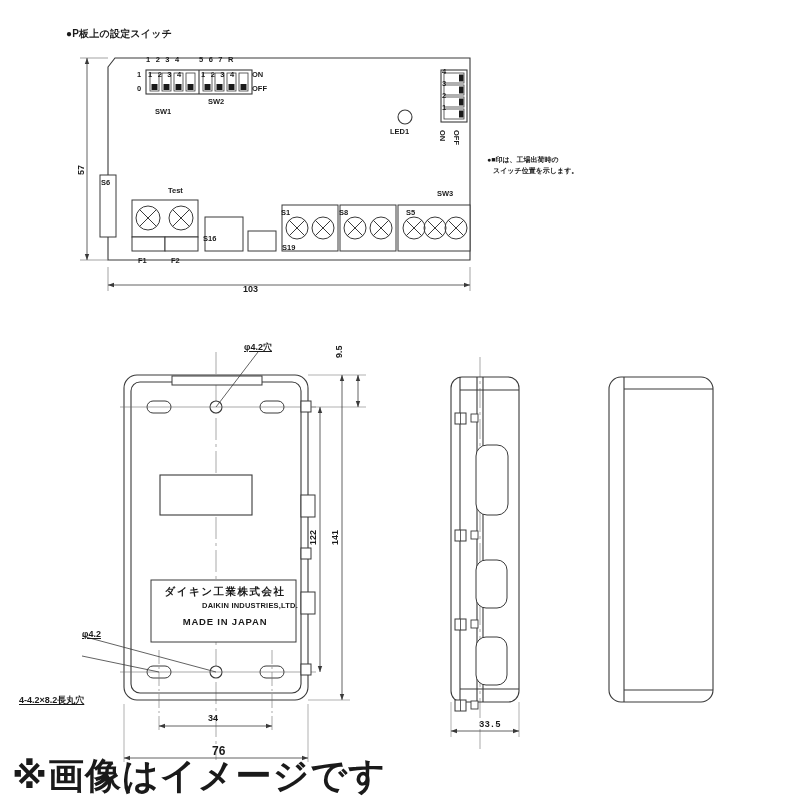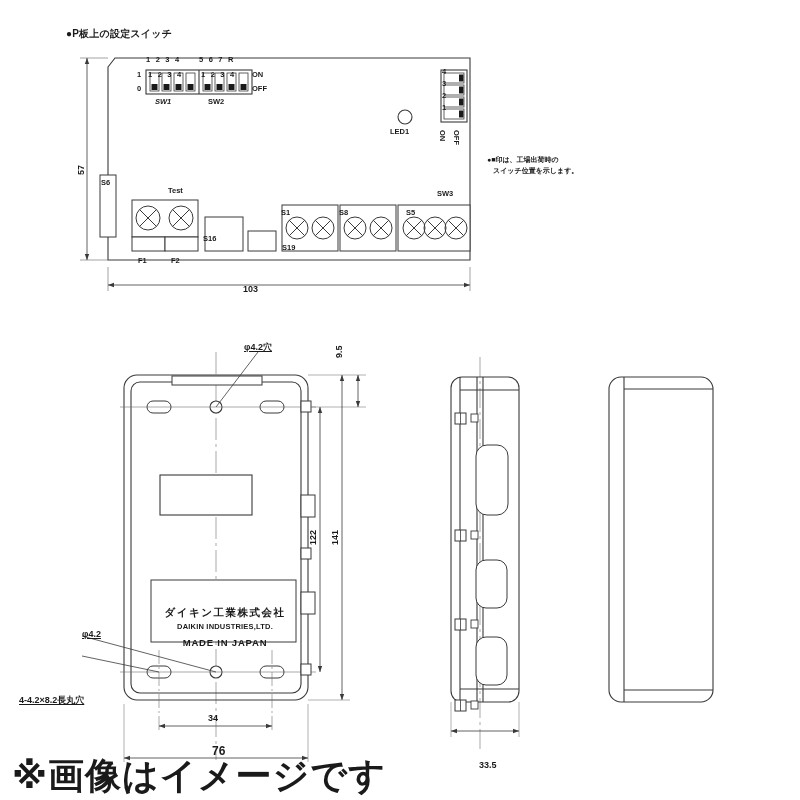--- a/index.html
+++ b/index.html
@@ -167,21 +167,21 @@
   <span class="sm">3</span>
   <span class="sm">4</span>
 </div>
 
 <div class="abs sm" style="left:137px;top:70px;">1</div>
 <div class="abs sm" style="left:137px;top:84px;">0</div>
 
 <div class="abs sm" style="left:252px;top:70px;">ON</div>
 <div class="abs sm" style="left:252px;top:84px;">OFF</div>
 
-<div class="abs sm" style="left:155px;top:97px;font-style:italic;">SW1</div>
+<div class="abs sm" style="left:155px;top:107px;">SW1</div>
 <div class="abs sm" style="left:208px;top:97px;">SW2</div>
 
 <div class="abs" style="left:442px;top:67px;">
   <div class="sm" style="height:12px;">4</div>
   <div class="sm" style="height:12px;">3</div>
   <div class="sm" style="height:12px;">2</div>
   <div class="sm" style="height:12px;">1</div>
 </div>
 <div class="abs sm vert" style="left:438px;top:130px;">ON</div>
 <div class="abs sm vert" style="left:452px;top:130px;">OFF</div>
@@ -305,23 +305,23 @@
 </div>
 <div class="abs" style="left:308px;top:545px;width:0;height:0;">
   <div class="lbl rot90" style="position:absolute;left:0;top:0;">122</div>
 </div>
 <div class="abs" style="left:330px;top:545px;width:0;height:0;">
   <div class="lbl rot90" style="position:absolute;left:0;top:0;">141</div>
 </div>
 <div class="abs lbl" style="left:208px;top:713px;">34</div>
 <div class="abs lbl" style="left:212px;top:744px;font-size:12px;">76</div>
 
-<div class="abs" style="left:152px;top:585px;width:146px;text-align:center;margin-top:21px;">
+<div class="abs" style="left:152px;top:585px;width:146px;text-align:center;">
   <div style="font-size:10.5px;font-weight:bold;letter-spacing:1.5px;">ダイキン工業株式会社</div>
-  <div style="font-size:7.5px;font-weight:bold;margin-top:2px;letter-spacing:.2px;">DAIKIN INDUSTRIES,LTD.</div>
+  <div style="font-size:7.5px;font-weight:bold;margin-top:2px;letter-spacing:.2px;text-align:right;">DAIKIN INDUSTRIES,LTD.</div>
   <div style="font-size:9.5px;font-weight:bold;margin-top:6px;letter-spacing:.8px;">MADE IN JAPAN</div>
 </div>
 
 <div class="abs" style="left:430px;top:355px;">
 <svg width="130" height="400" viewBox="0 0 130 400">
   <g stroke="#6f6f6f" stroke-width="0.6" stroke-dasharray="20 4 3 4">
     <line x1="50" y1="2" x2="50" y2="398"></line>
   </g>
   <g fill="none" stroke="#3a3a3a" stroke-width="1.1">
     <rect x="21" y="22" width="68" height="325" rx="11" ry="11"></rect>
@@ -360,21 +360,21 @@
     <line x1="21" y1="347" x2="21" y2="382"></line>
     <line x1="89" y1="347" x2="89" y2="382"></line>
   </g>
   <g stroke="#3a3a3a" stroke-width="0.8">
     <line x1="21" y1="376" x2="89" y2="376"></line>
     <path d="M21 376 l6 -2.2 l0 4.4 z" fill="#3a3a3a" stroke="none"></path>
     <path d="M89 376 l-6 -2.2 l0 4.4 z" fill="#3a3a3a" stroke="none"></path>
   </g>
 </svg>
 </div>
-<div class="abs lbl" style="left:479px;top:760px;">33.5</div>
+<div class="abs lbl" style="left:479px;top:720px;font-family:Liberation Mono, monospace;">33.5</div>
 
 <div class="abs" style="left:595px;top:355px;">
 <svg width="130" height="370" viewBox="0 0 130 370">
   <g fill="none" stroke="#3a3a3a" stroke-width="1.1">
     <rect x="14" y="22" width="104" height="325" rx="12" ry="12"></rect>
     <line x1="29" y1="22" x2="29" y2="347"></line>
     <line x1="29" y1="34" x2="118" y2="34"></line>
     <line x1="29" y1="335" x2="118" y2="335"></line>
   </g>
 </svg>

